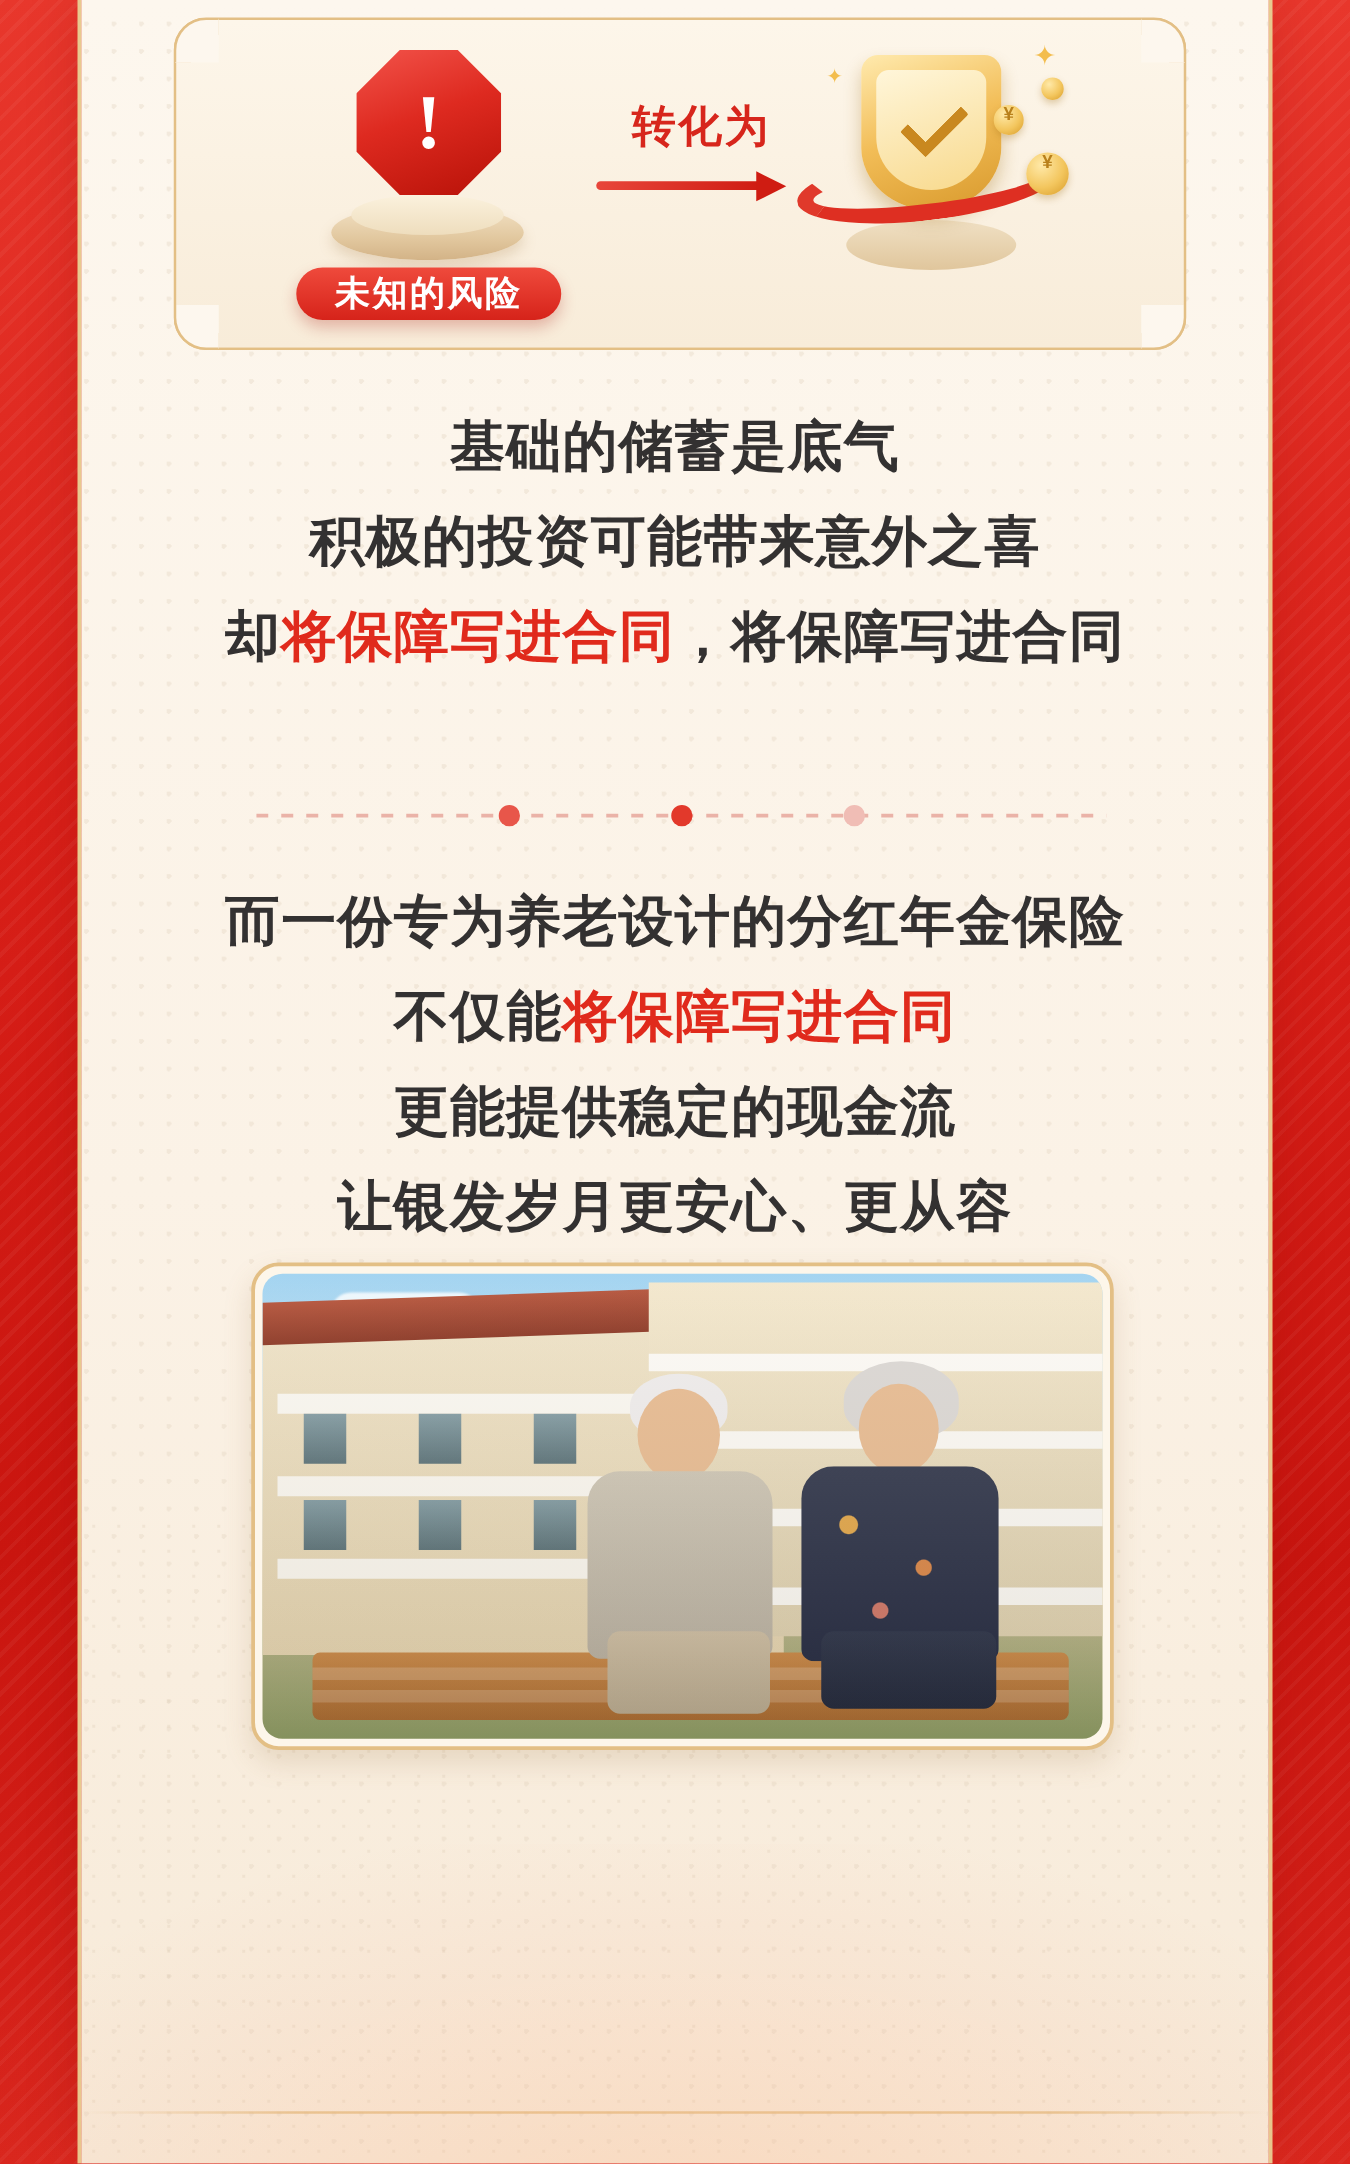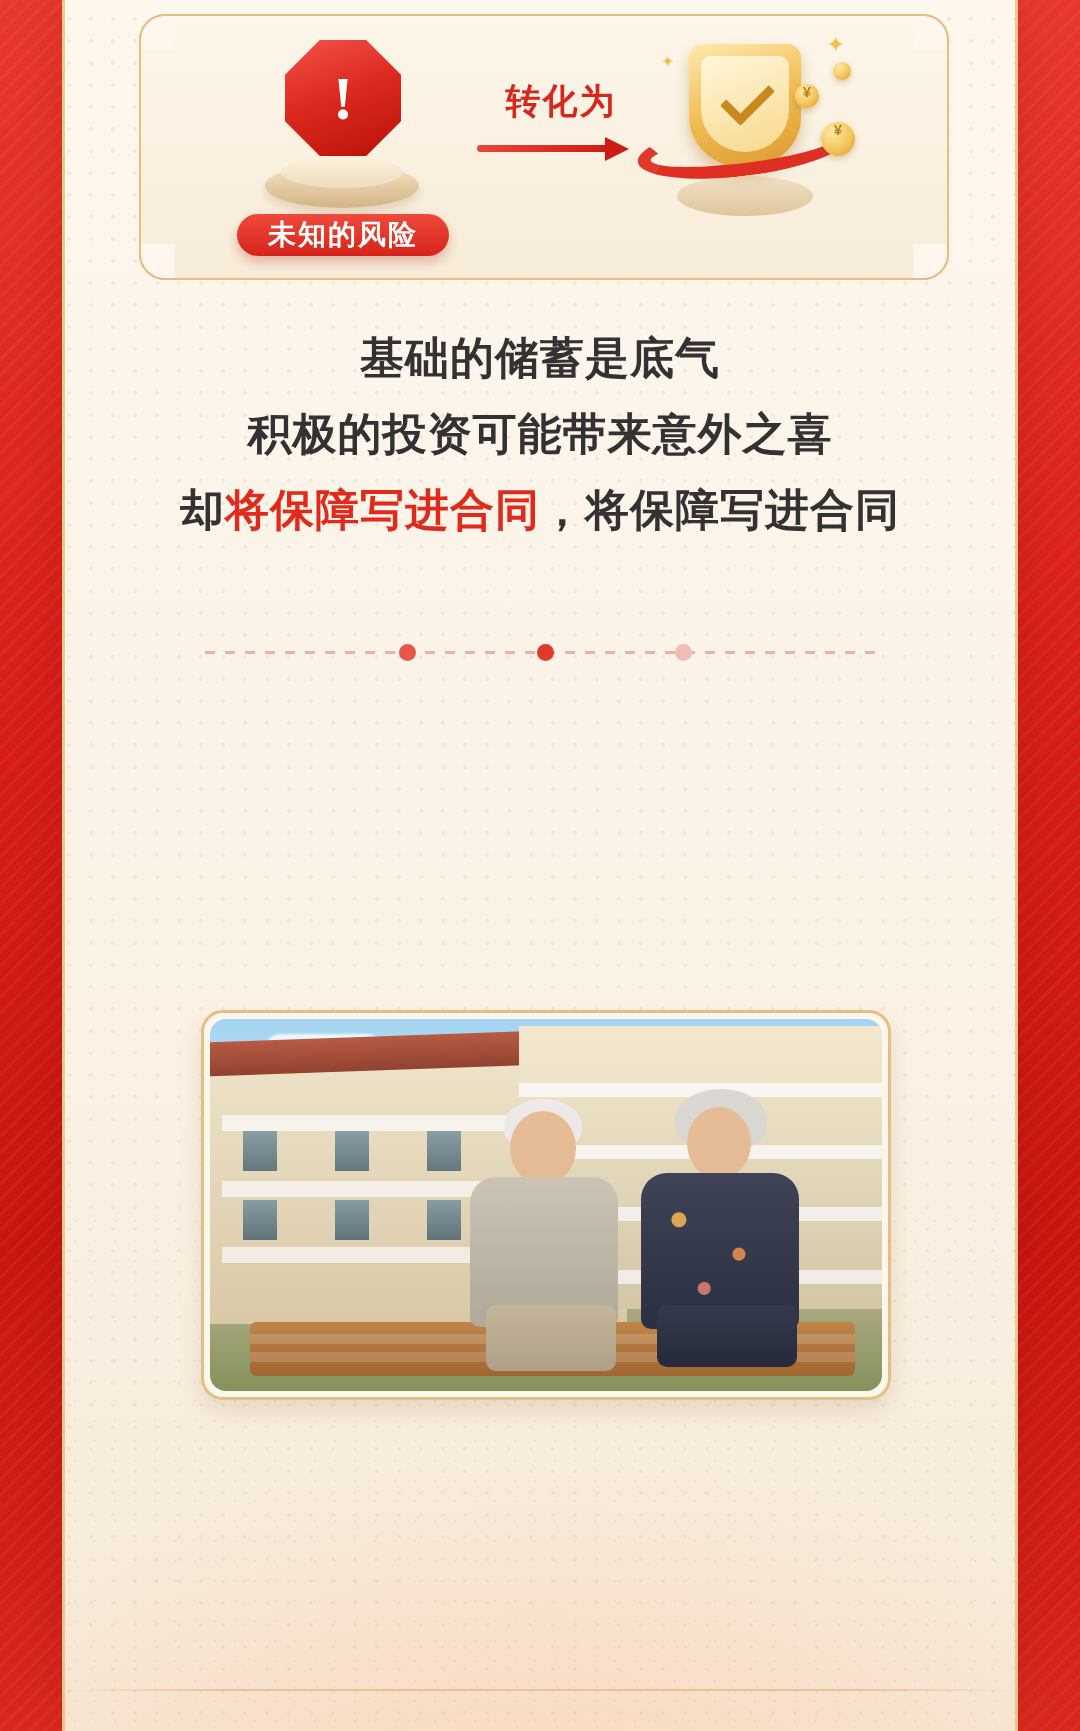--- a/index.html
+++ b/index.html
@@ -543,20 +543,26 @@
         <div><span>却</span><span class="hl">将保障写进合同</span><span>，将保障写进合同</span></div>
       </div>
 
     <div class="divider">
       <div class="dash"></div>
       <div class="d d1"></div>
       <div class="d d2"></div>
       <div class="d d3"></div>
     </div>
 
+    <div class="para block2" id="block2">
+        <div><span>而一份专为养老设计的分红年金保险</span></div>
+        <div><span>不仅能</span><span class="hl">将保障写进合同</span></div>
+        <div><span>更能提供稳定的现金流</span></div>
+        <div><span>让银发岁月更安心、更从容</span></div>
+      </div>
 
     <div class="photo">
       <div class="photo-inner">
         <div class="sky-cloud"></div>
         <div class="bldg">
           <div class="roof"></div>
           <div class="floor f1"></div>
           <div class="floor f2"></div>
           <div class="floor f3"></div>
           <div class="win" style="left:8%; top:30%;"></div>

